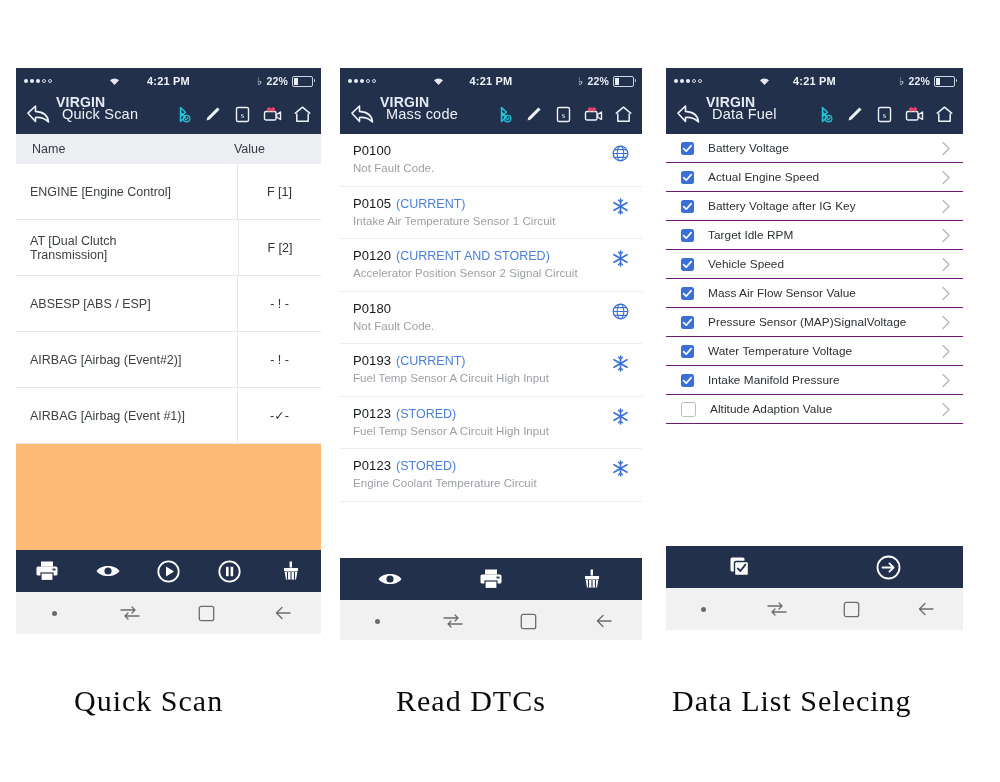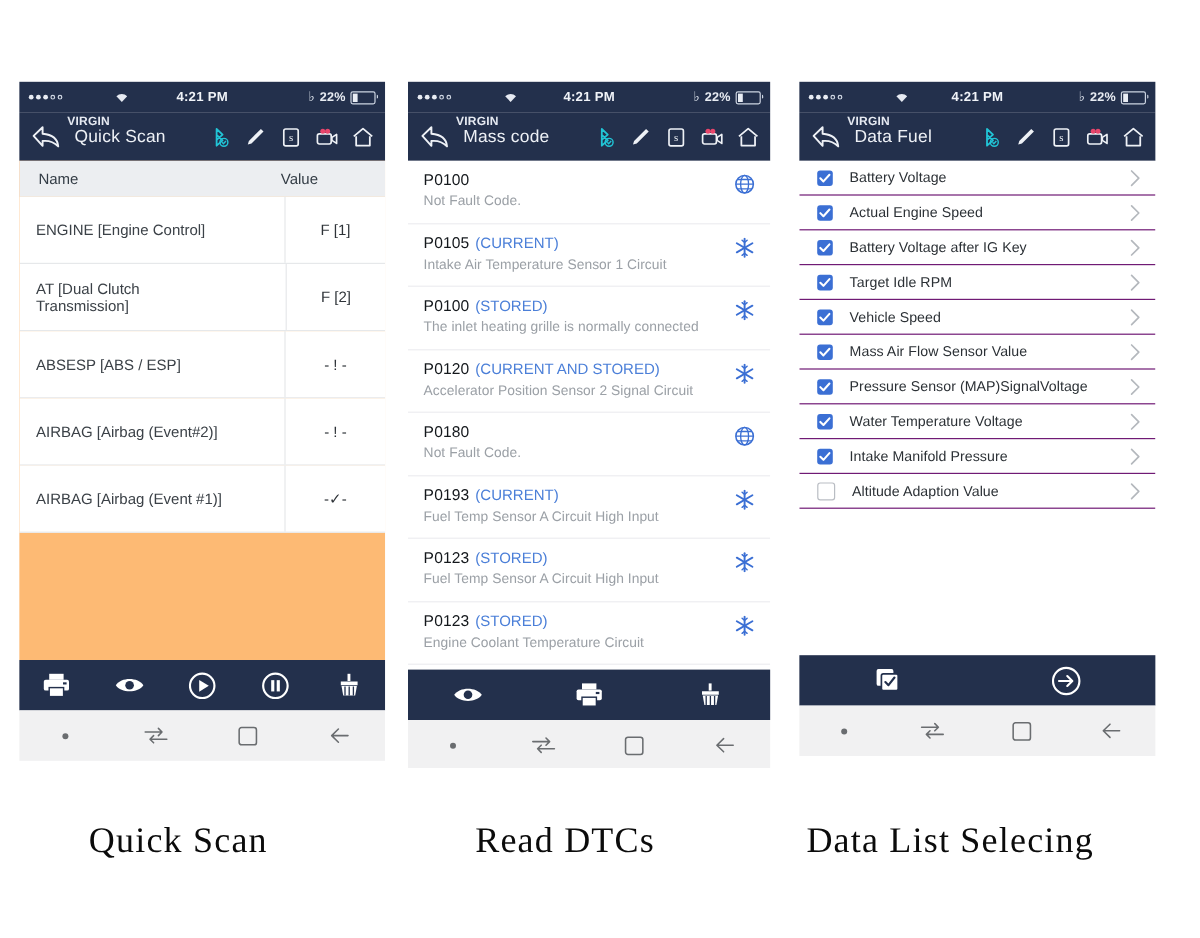--- a/index.html
+++ b/index.html
@@ -19,21 +19,21 @@
   
   .statusbar{
     height:26px;background:#23304c;color:#e8ecf3;
     display:flex;align-items:center;position:relative;
     font-size:11px;letter-spacing:.2px;
   }
   .sb-left{display:flex;align-items:center;gap:4px;padding-left:8px;}
   .dots{display:flex;align-items:center;gap:2px;}
   .dot{width:4px;height:4px;border-radius:50%;background:#e8ecf3;display:block;}
   .dot.open{background:transparent;border:1px solid #cfd6e2;width:2px;height:2px;}
-  .carrier{font-size:10px;font-weight:600;color:#e6eaf2;margin-top:41px;}
+  .carrier{font-size:14px;font-weight:600;color:#e6eaf2;margin-top:41px;}
   .wifi{position:relative;width:11px;height:9px;display:inline-block;}
   .wifi svg{display:block;}
   .sb-center{position:absolute;left:0;right:0;text-align:center;font-size:11px;font-weight:700;color:#f0f3f8;pointer-events:none;}
   .sb-right{margin-left:auto;display:flex;align-items:center;gap:4px;padding-right:8px;}
   .bt-small{font-size:11px;line-height:1;color:#dfe5ee;}
   .batt-pct{font-size:10.5px;font-weight:600;}
   .batt{width:19px;height:9px;border:1px solid #cdd5e2;border-radius:2px;position:relative;display:inline-block;}
   .batt::after{content:"";position:absolute;right:-3px;top:2.5px;width:1.5px;height:3px;background:#cdd5e2;border-radius:0 1px 1px 0;}
   .batt i{position:absolute;left:1px;top:1px;bottom:1px;width:22%;background:#e9edf4;display:block;}
 
@@ -363,34 +363,20 @@
                 <path d="M8.5 1 V16"></path>
                 <path d="M2 4.7 L15 12.3"></path>
                 <path d="M15 4.7 L2 12.3"></path>
               </g>
               <g stroke="#3b6fd4" stroke-width="1.2" stroke-linecap="round">
                 <path d="M8.5 4 L6.4 2.2 M8.5 4 L10.6 2.2 M8.5 13 L6.4 14.8 M8.5 13 L10.6 14.8"></path>
               </g>
             </svg></span>
       </div>
       <div class="dtc-row">
-        <div><span class="dtc-code">P0100</span><span class="dtc-state">(STORED)</span></div>
-        <div class="dtc-desc">The inlet heating grille is normally connected</div>
-        <span class="dtc-ic"><svg width="17" height="17" viewBox="0 0 17 17">
-              <g stroke="#3b6fd4" stroke-width="1.6" stroke-linecap="round">
-                <path d="M8.5 1 V16"></path>
-                <path d="M2 4.7 L15 12.3"></path>
-                <path d="M15 4.7 L2 12.3"></path>
-              </g>
-              <g stroke="#3b6fd4" stroke-width="1.2" stroke-linecap="round">
-                <path d="M8.5 4 L6.4 2.2 M8.5 4 L10.6 2.2 M8.5 13 L6.4 14.8 M8.5 13 L10.6 14.8"></path>
-              </g>
-            </svg></span>
-      </div>
-      <div class="dtc-row">
         <div><span class="dtc-code">P0120</span><span class="dtc-state">(CURRENT AND STORED)</span></div>
         <div class="dtc-desc">Accelerator Position Sensor 2 Signal Circuit</div>
         <span class="dtc-ic"><svg width="17" height="17" viewBox="0 0 17 17">
               <g stroke="#3b6fd4" stroke-width="1.6" stroke-linecap="round">
                 <path d="M8.5 1 V16"></path>
                 <path d="M2 4.7 L15 12.3"></path>
                 <path d="M15 4.7 L2 12.3"></path>
               </g>
               <g stroke="#3b6fd4" stroke-width="1.2" stroke-linecap="round">
                 <path d="M8.5 4 L6.4 2.2 M8.5 4 L10.6 2.2 M8.5 13 L6.4 14.8 M8.5 13 L10.6 14.8"></path>

